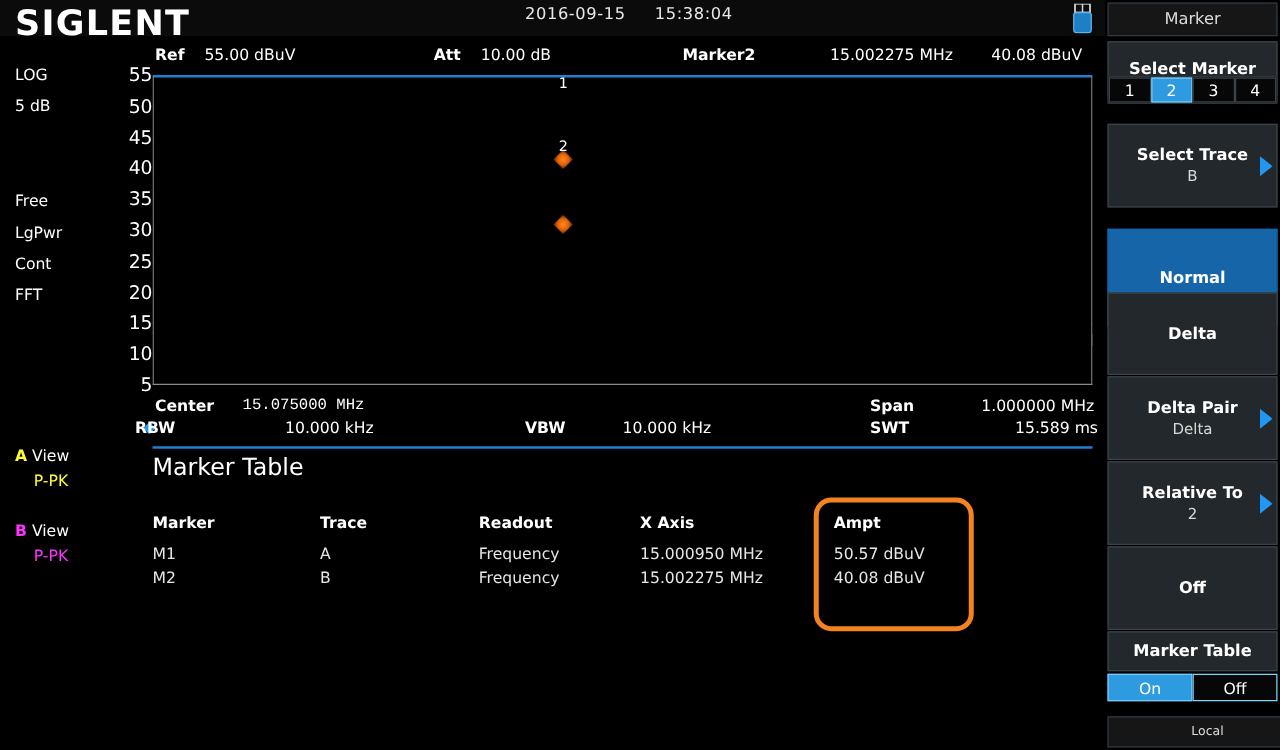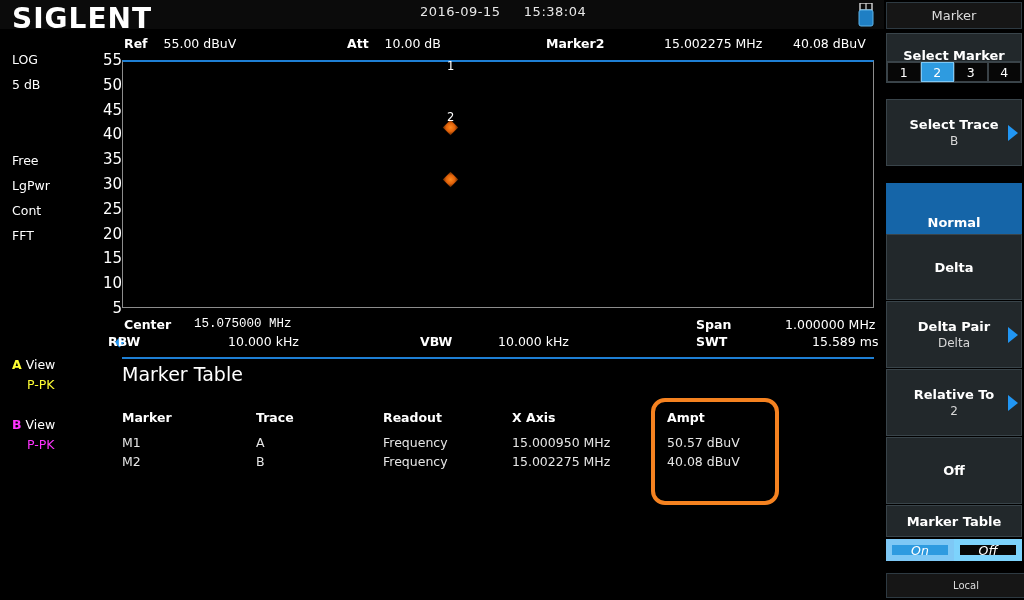--- a/index.html
+++ b/index.html
@@ -69,21 +69,21 @@
   .numrow{position:absolute;left:2px;width:136px;height:22px;display:flex;
           background:#0c0c0c;border:1px solid #39444a;box-sizing:border-box;}
   .numcell{flex:1;display:flex;align-items:center;justify-content:center;
            font-size:12.5px;color:#ffffff;border:1px solid #3a4247;
            box-sizing:border-box;background:#070707;}
   .numcell.sel{background:#2e9be0;border-color:#7ec8f5;color:#ffffff;}
   .togrow{position:absolute;left:2px;width:136px;height:22px;display:flex;
           box-sizing:border-box;}
   .togcell{flex:1;display:flex;align-items:center;justify-content:center;
            font-size:12.5px;color:#ffffff;background:#070707;
-           border:6px solid #7dd3fc;box-sizing:border-box;font-style:italic;}
+           border:1px solid #7dd3fc;box-sizing:border-box;}
   .togcell.sel{background:#2e9be0;border-color:#7ec8f5;}
   .mlocal{position:absolute;left:2px;top:573px;width:160px;height:25px;
           background:#161616;border:1px solid #2e3a42;box-sizing:border-box;
           display:flex;align-items:center;justify-content:center;
           font-size:10px;color:#dcdcdc;}
 
   .mk-dot{position:absolute;width:11px;height:11px;
           background:radial-gradient(circle,#ff8a1e 0%,#e2620a 55%,#5a2600 100%);
           transform:rotate(45deg);}
   .mk-num{position:absolute;font-size:11.5px;color:#ffffff;}

